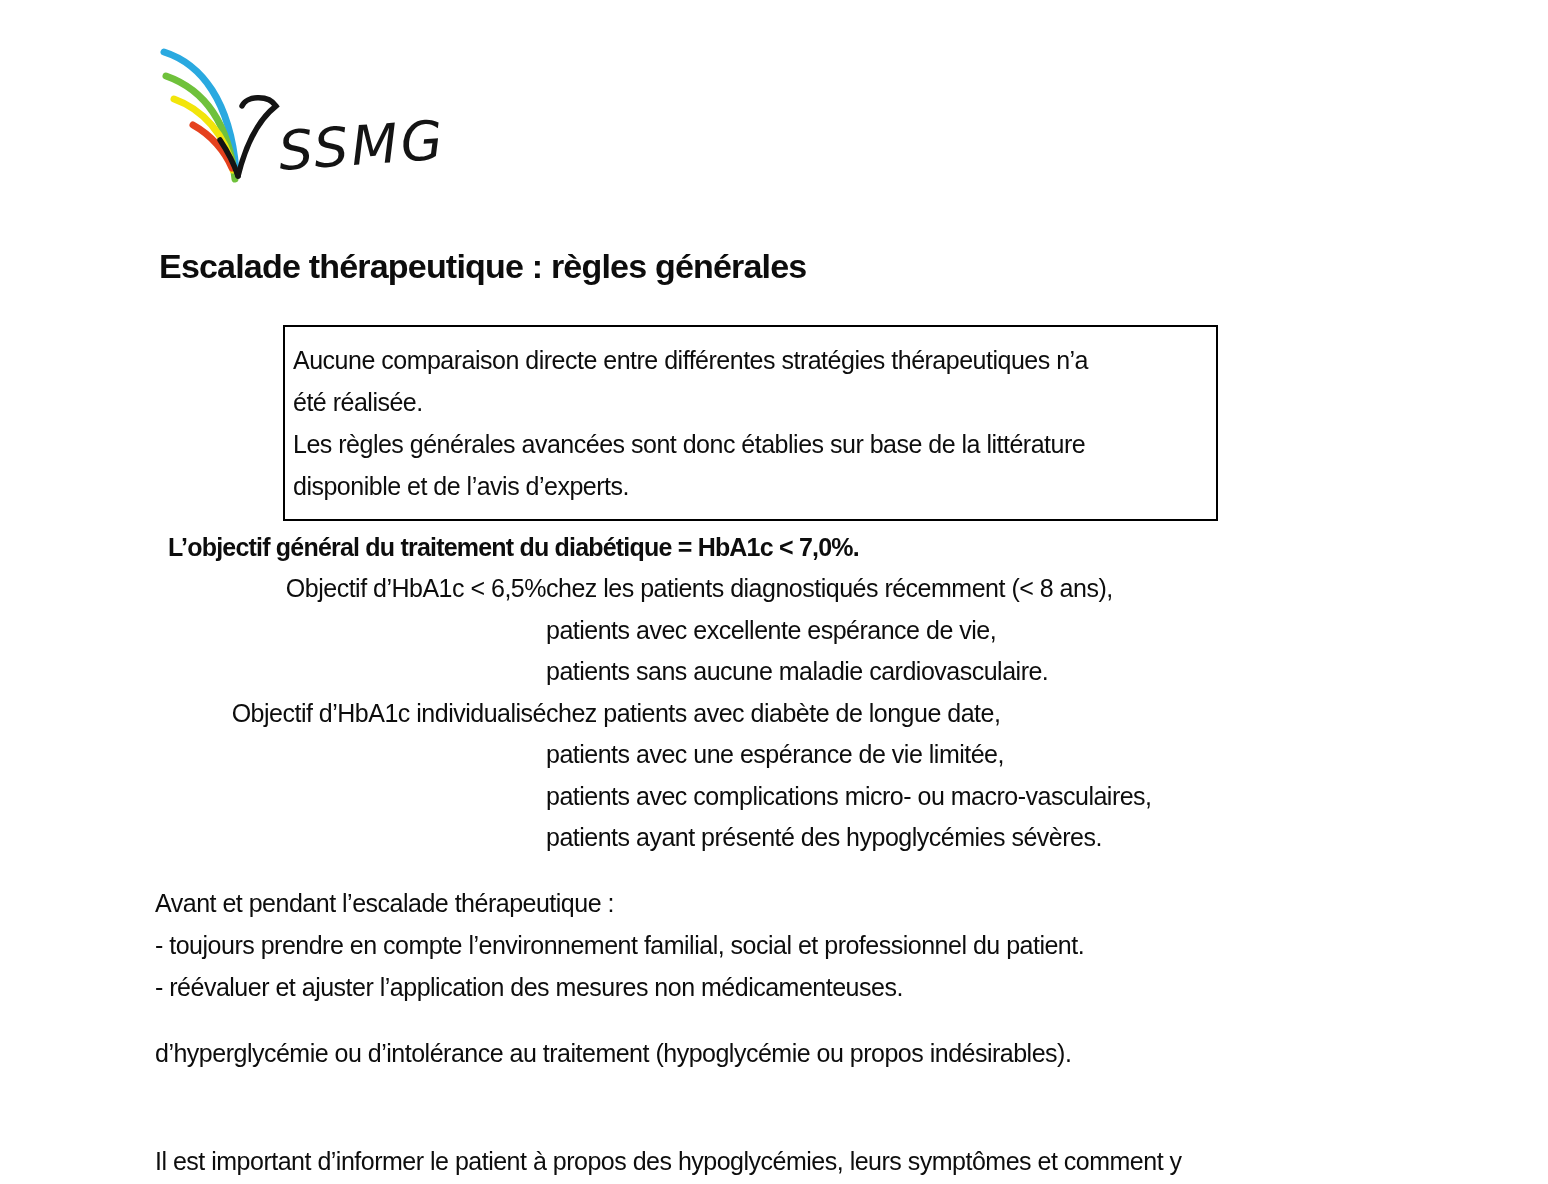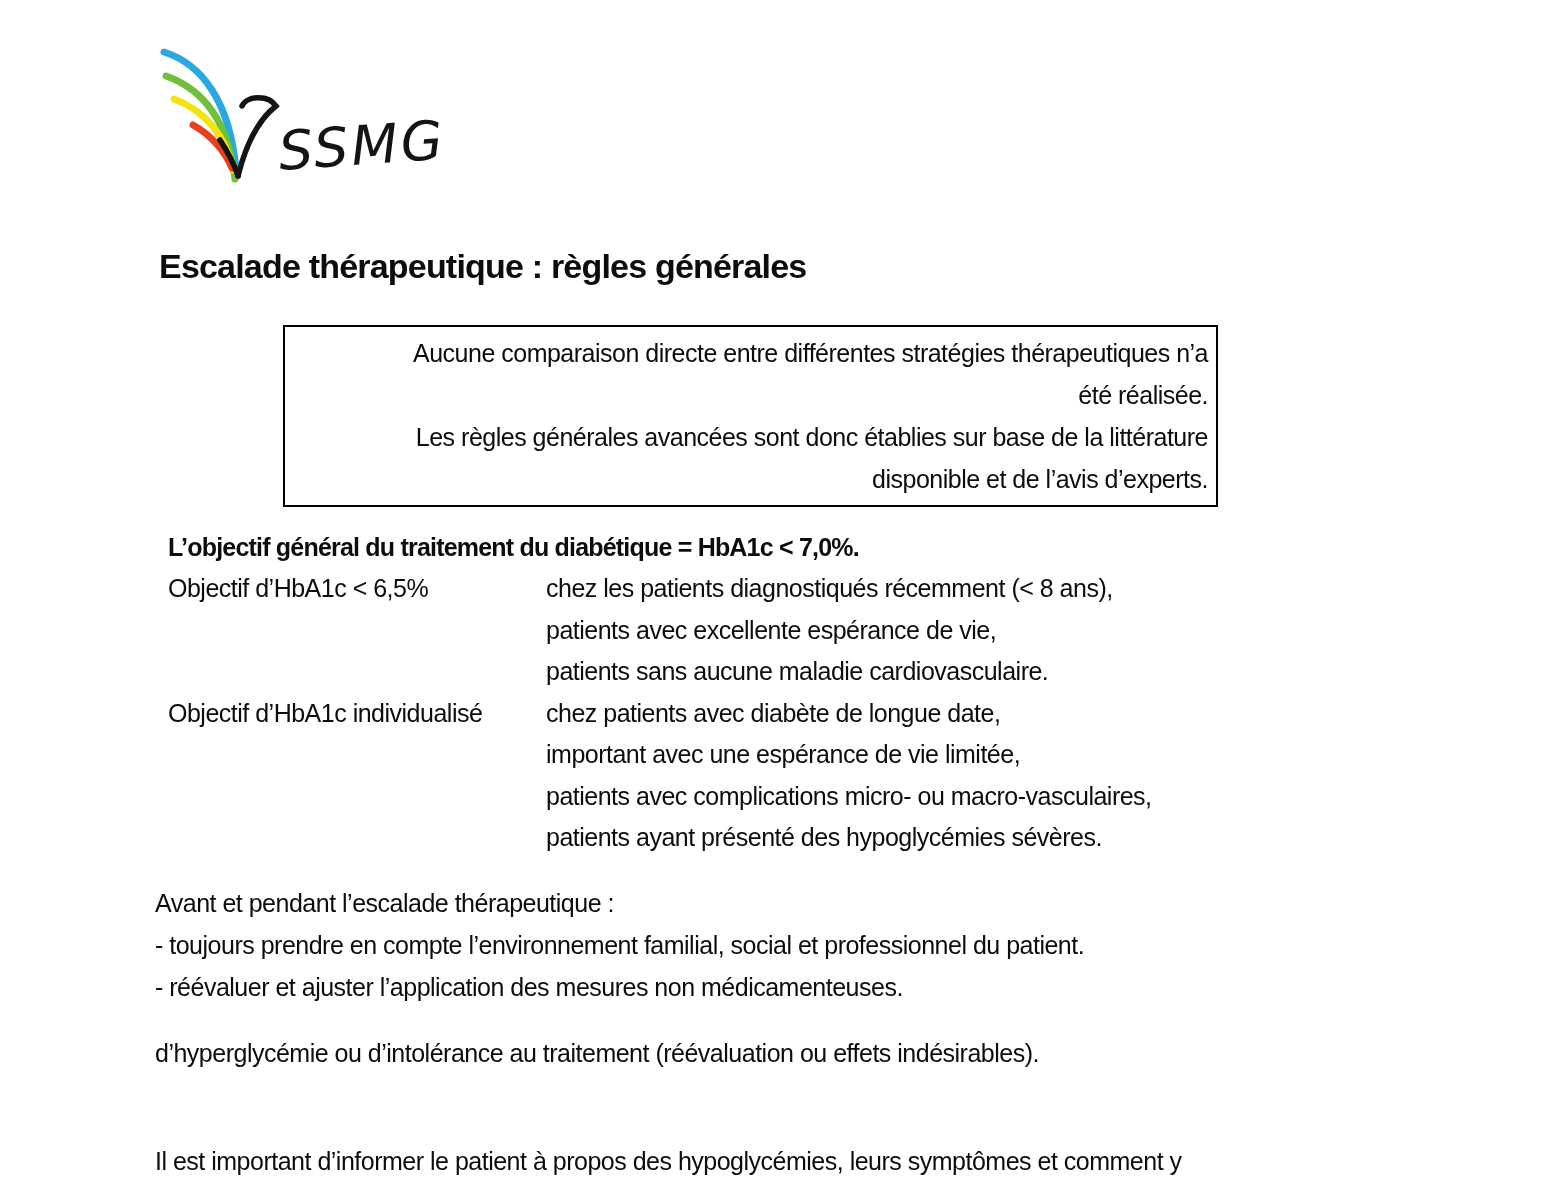--- a/index.html
+++ b/index.html
@@ -23,30 +23,30 @@
     position: absolute; left: 155px; top: 244px;
     font-size: 34px; font-weight: bold; letter-spacing: -0.8px;
     line-height: 1.1; white-space: nowrap;
   }
 
   
   .callout {
     position: absolute; left: 283px; top: 325px;
     box-sizing: border-box; width: 935px;
     border: 2px solid #000000;
-    padding: 5px 8px;
-    text-align: right;
+    padding: 12px 8px;
+    text-align: left;
     line-height: 42px;
   }
 
   
   .objectives { position: absolute; left: 168px; top: 526px; width: 1160px; }
   .objectives-heading { font-weight: bold; letter-spacing: -0.8px; line-height: 42px; white-space: nowrap; }
   .obj-grid { display: grid; grid-template-columns: 378px 1fr; }
-  .obj-label { line-height: 41.5px; white-space: nowrap; }
+  .obj-label { line-height: 41.5px; white-space: nowrap; text-align: right; }
   .obj-criteria div { line-height: 41.5px; white-space: nowrap; }
 
   
   .escalation { position: absolute; left: 155px; top: 882px; line-height: 42px; }
   .escalation div { white-space: nowrap; }
 
   
   .reevaluation { position: absolute; left: 155px; top: 1032px; line-height: 42px; }
   .reevaluation div { white-space: nowrap; }
 
@@ -84,32 +84,32 @@
     <div class="obj-grid">
       <div class="obj-label">Objectif d’HbA1c &lt; 6,5%</div>
       <div class="obj-criteria">
         <div>chez les patients diagnostiqués récemment (&lt; 8 ans),</div>
         <div>patients avec excellente espérance de vie,</div>
         <div>patients sans aucune maladie cardiovasculaire.</div>
       </div>
       <div class="obj-label">Objectif d’HbA1c individualisé</div>
       <div class="obj-criteria">
         <div>chez patients avec diabète de longue date,</div>
-        <div>important avec une espérance de vie limitée,</div>
+        <div>patients avec une espérance de vie limitée,</div>
         <div>patients avec complications micro- ou macro-vasculaires,</div>
         <div>patients ayant présenté des hypoglycémies sévères.</div>
       </div>
     </div>
   </div>
 
   <div class="escalation">
     <div>Avant et pendant l’escalade thérapeutique :</div>
     <div>- toujours prendre en compte l’environnement familial, social et professionnel du patient.</div>
     <div>- réévaluer et ajuster l’application des mesures non médicamenteuses.</div>
   </div>
 
   <div class="reevaluation">
-    <div>d’hyperglycémie ou d’intolérance au traitement (réévaluation ou effets indésirables).</div>
+    <div>d’hyperglycémie ou d’intolérance au traitement (hypoglycémie ou propos indésirables).</div>
   </div>
 
   <div class="info-par">Il est important d’informer le patient à propos des hypoglycémies, leurs symptômes et comment y</div>
 
 </div>
 
 </body></html>

